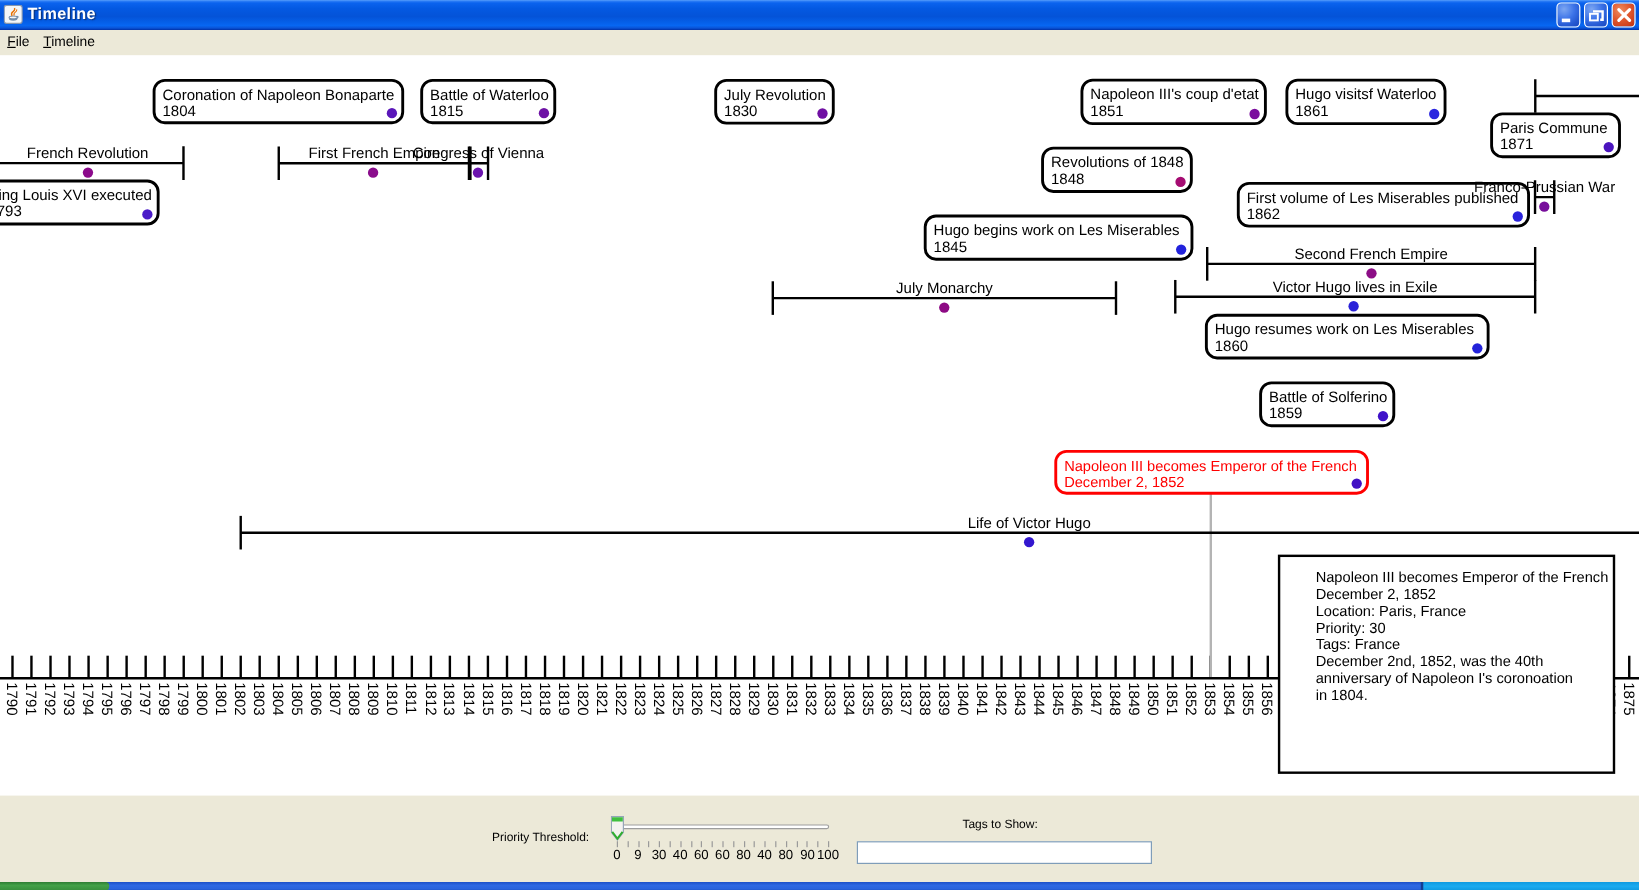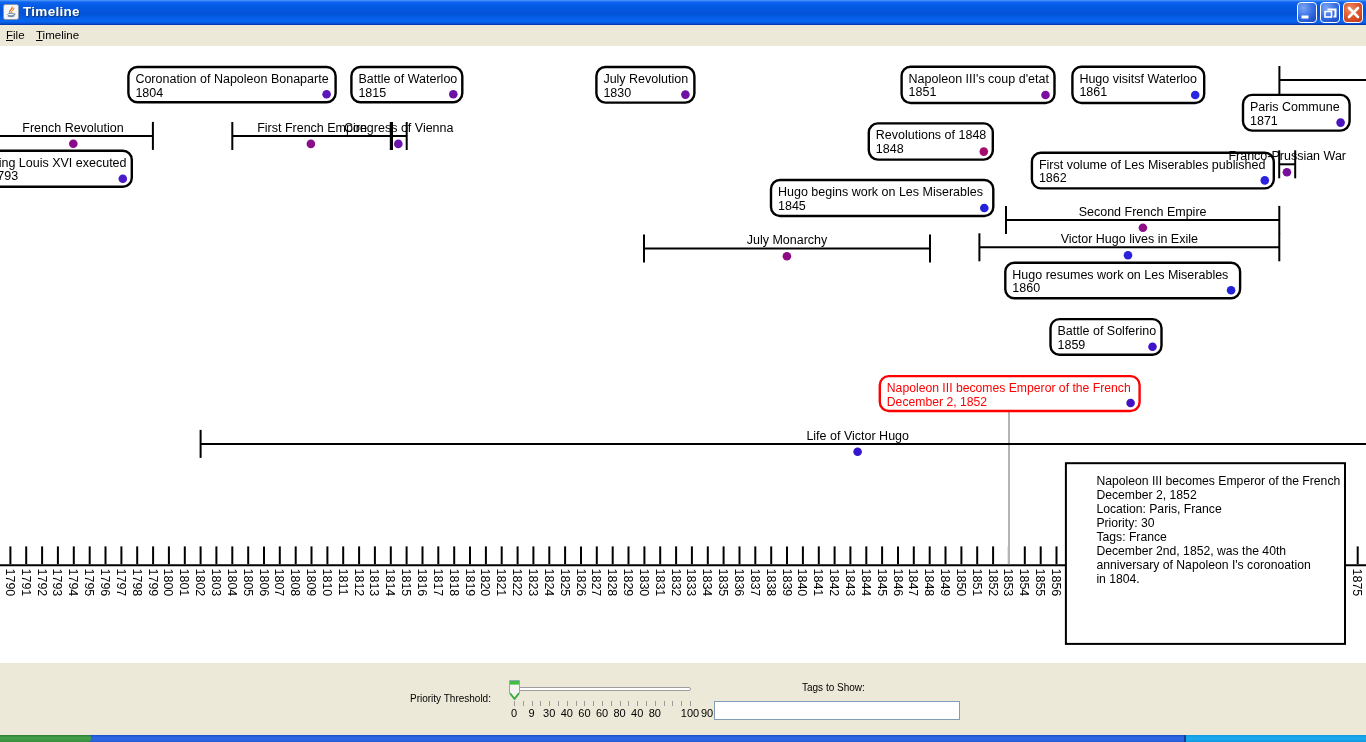--- a/index.html
+++ b/index.html
@@ -406,21 +406,21 @@
 <div class="tick5" style="left:690.0px"></div>
 <div class="slab" style="left:499.0px">0</div>
 <div class="slab" style="left:516.6px">9</div>
 <div class="slab" style="left:534.2px">30</div>
 <div class="slab" style="left:551.8px">40</div>
 <div class="slab" style="left:569.4px">60</div>
 <div class="slab" style="left:587.0px">60</div>
 <div class="slab" style="left:604.6px">80</div>
 <div class="slab" style="left:622.2px">40</div>
 <div class="slab" style="left:639.8px">80</div>
-<div class="slab" style="left:692px">90</div>
+<div class="slab" style="left:658px">90</div>
 <div class="slab" style="left:675.0px">100</div>
 <div id="thumb"><svg width="11" height="21" viewBox="0 0 11 21">
       <path d="M0.5 0.5 h10 v13 l-5 6.5 l-5 -6.5 Z" fill="#f4f3ef" stroke="#95a5b8"></path>
       <path d="M1 1 h9 v3.6 h-9 Z" fill="#3fbf3f"></path>
       <path d="M1.2 13.2 l4.3 5.6 l4.3 -5.6" fill="none" stroke="#2fae2f" stroke-width="1.6"></path>
     </svg></div>
 <div class="ptext" style="left:802px;top:681.5px">Tags to Show:</div>
 <div id="tagfield"></div>
 <div id="taskbar"></div>
 <div id="startbtn"></div>

